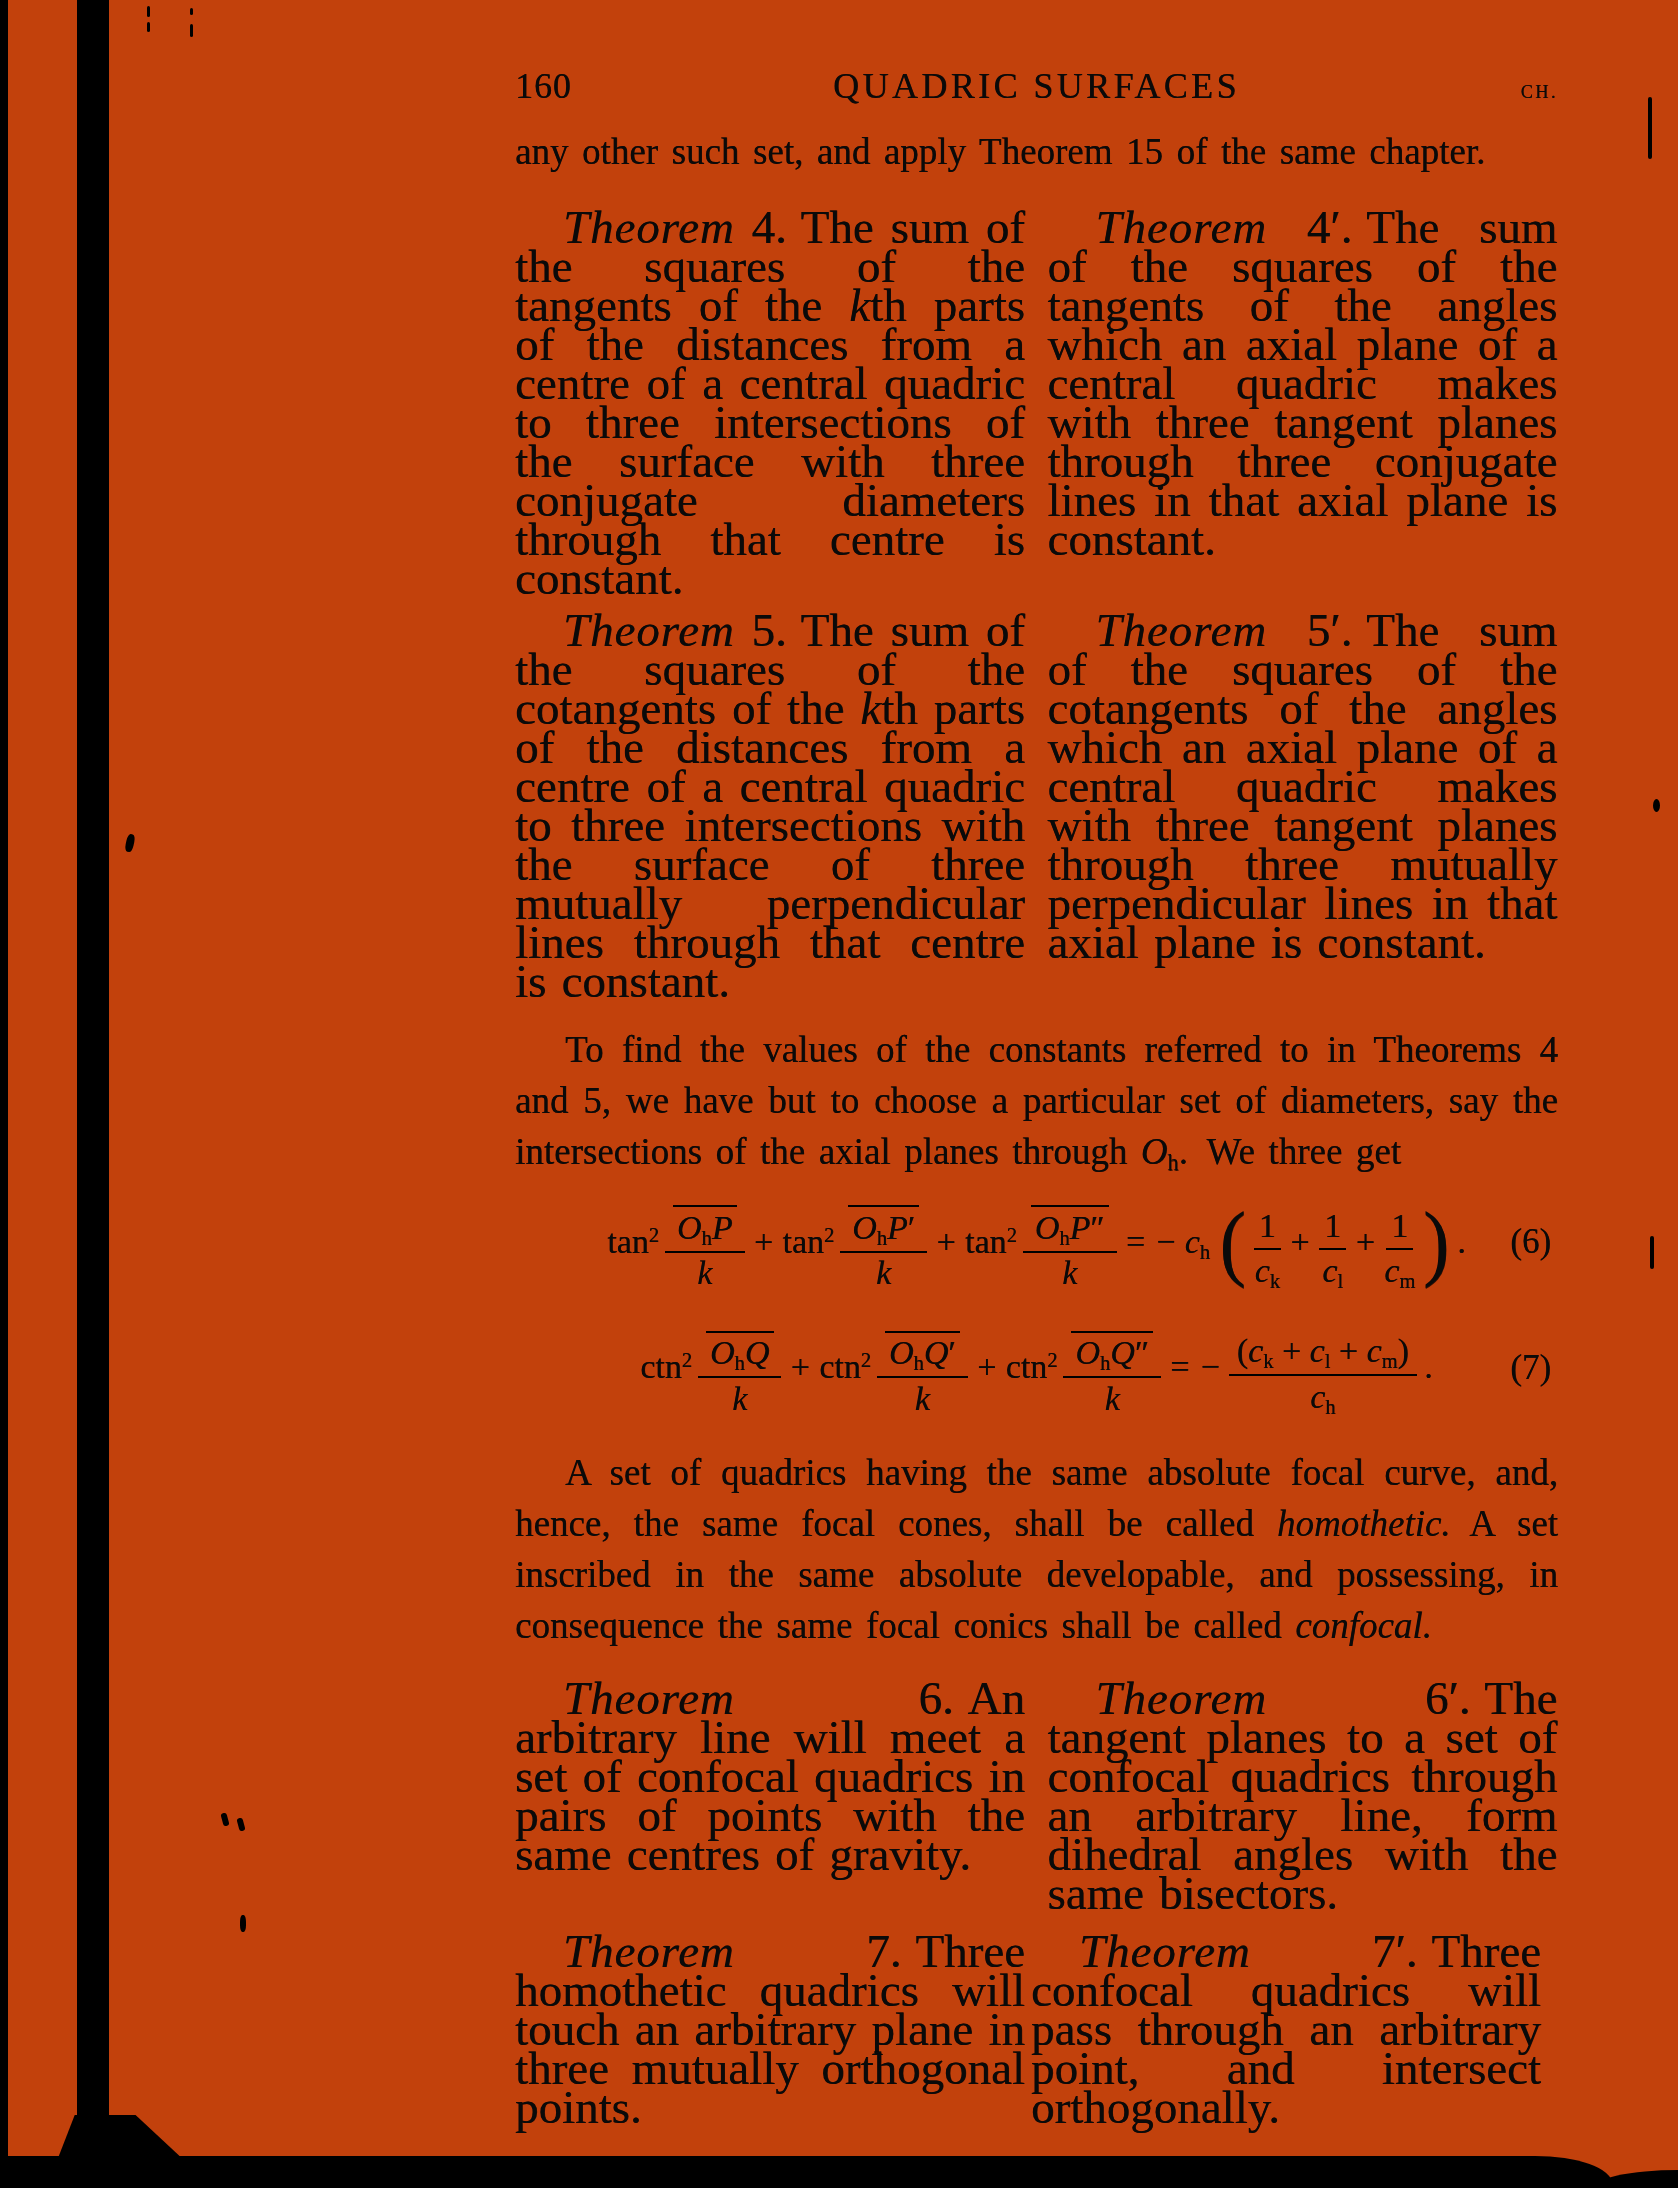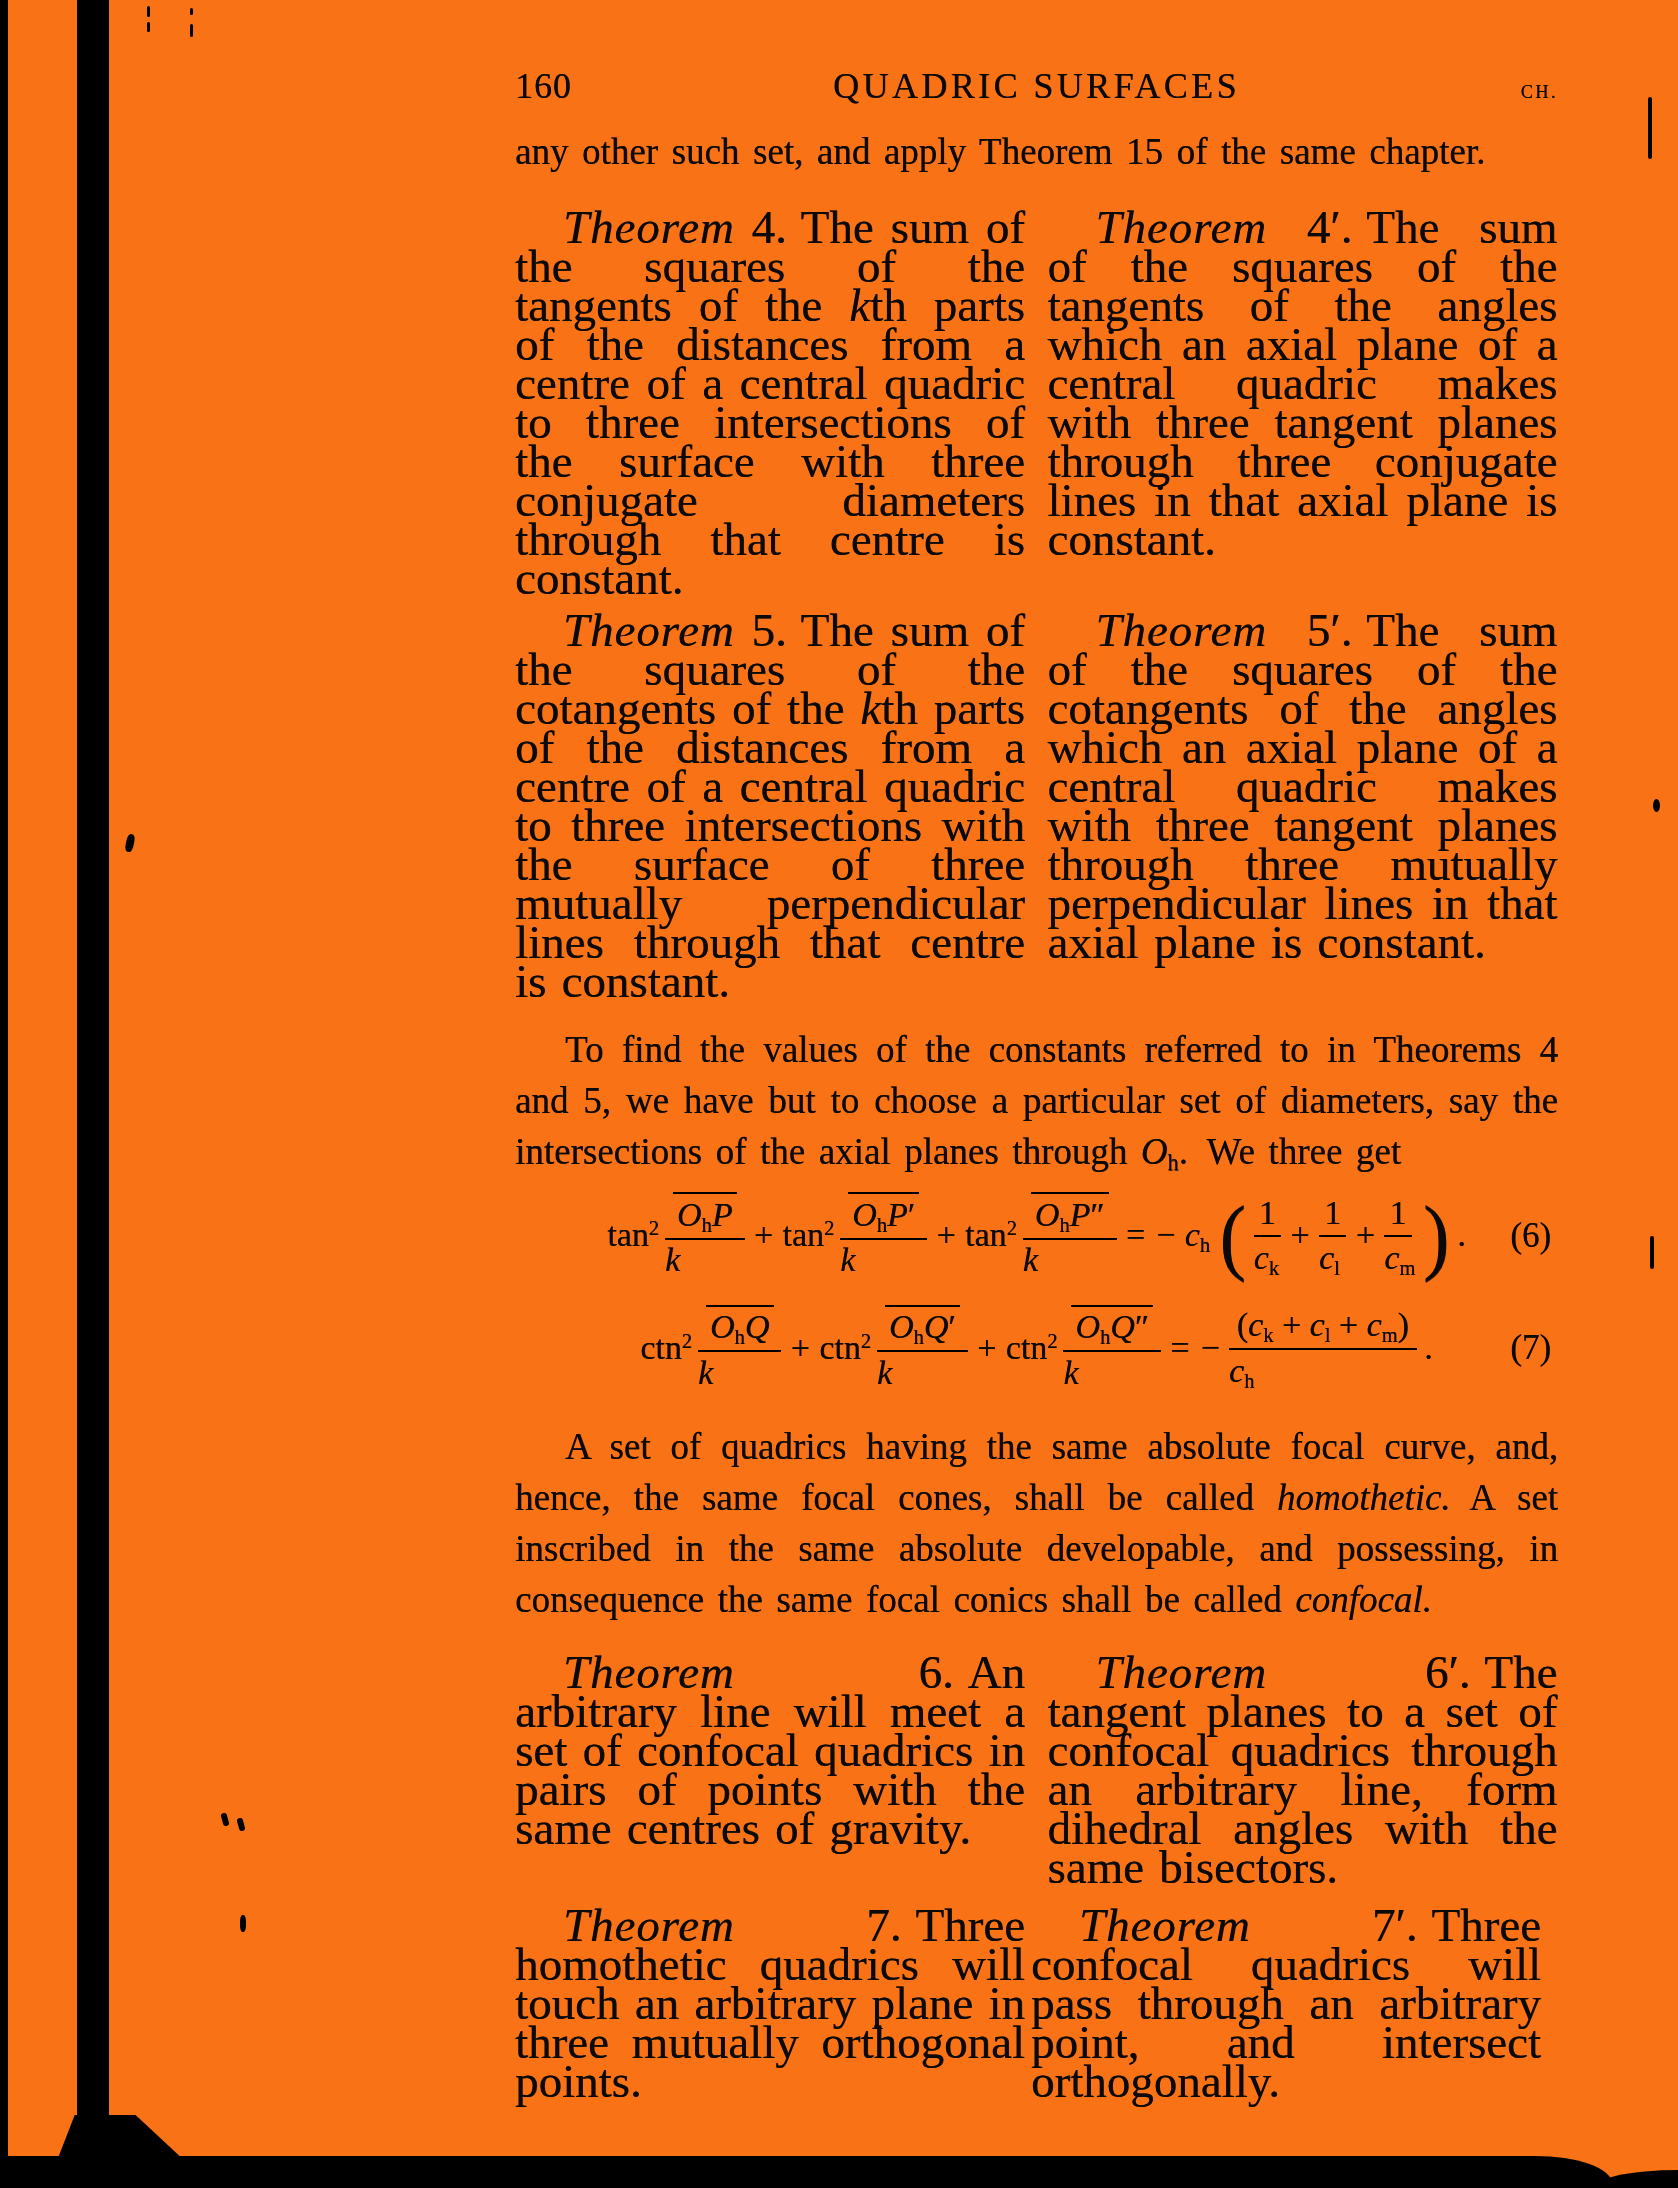--- a/index.html
+++ b/index.html
@@ -1,18 +1,18 @@
 <!DOCTYPE html>
 <html lang="en" style="font-size:13.8px"><head>
 <meta charset="utf-8">
 <style>
   html,body{margin:0;padding:0;background:#ffffff;}
   body{width:1679px;height:2189px;position:relative;overflow:hidden;
        font-family:"Liberation Serif","DejaVu Serif",serif;color:#0a0a0a;}
-  .page{position:absolute;inset:0;background:#f97316;}
+  .page{position:absolute;inset:0;background:#c2410c;}
 
   
   .artifact{position:absolute;background:#000;}
   .mark{position:absolute;background:#000;border-radius:2.6px;}
 
   
   .content{position:absolute;left:515px;top:65px;width:1043px;
            text-shadow:0.4px 0.3px 0 rgba(0,0,0,.75);}
 
   .hdr{position:relative;display:flex;justify-content:space-between;
@@ -44,21 +44,21 @@
   sup{font-size:0.60em;vertical-align:0.55em;line-height:0;}
 
   
   .equation{position:relative;display:flex;align-items:center;
             justify-content:center;gap:7.7px;font-size:34px;line-height:1.08;
             padding:6.9px 0;}
   .eq6{margin-top:8.6px;}
   .eq7{margin-top:12px;}
   .term{display:inline-flex;align-items:center;}
   .fn{margin-right:6px;}
-  .frac{display:inline-flex;flex-direction:column;align-items:flex-start;}
+  .frac{display:inline-flex;flex-direction:column;align-items:center;margin-top:13px;}
   .frac .num{display:block;border-bottom:2.6px solid #000;padding:0 7.7px 4.3px;
              text-align:center;}
   .frac .den{display:block;padding-top:2.6px;text-align:center;}
   .ovl{display:inline-block;border-top:2.6px solid #000;padding:2.6px 4.3px 0;}
   .op{margin:0 1.7px;}
   .coef{margin-right:1.7px;}
   .bigp{font-size:2.35em;font-weight:300;line-height:0;transform:scaleY(1.05);}
   .eq-num{position:absolute;right:6.9px;top:50%;transform:translateY(-50%);
           font-size:35px;}
   .nf .num{border-bottom-width:2.6px;padding:0 5.2px 3.4px;}

